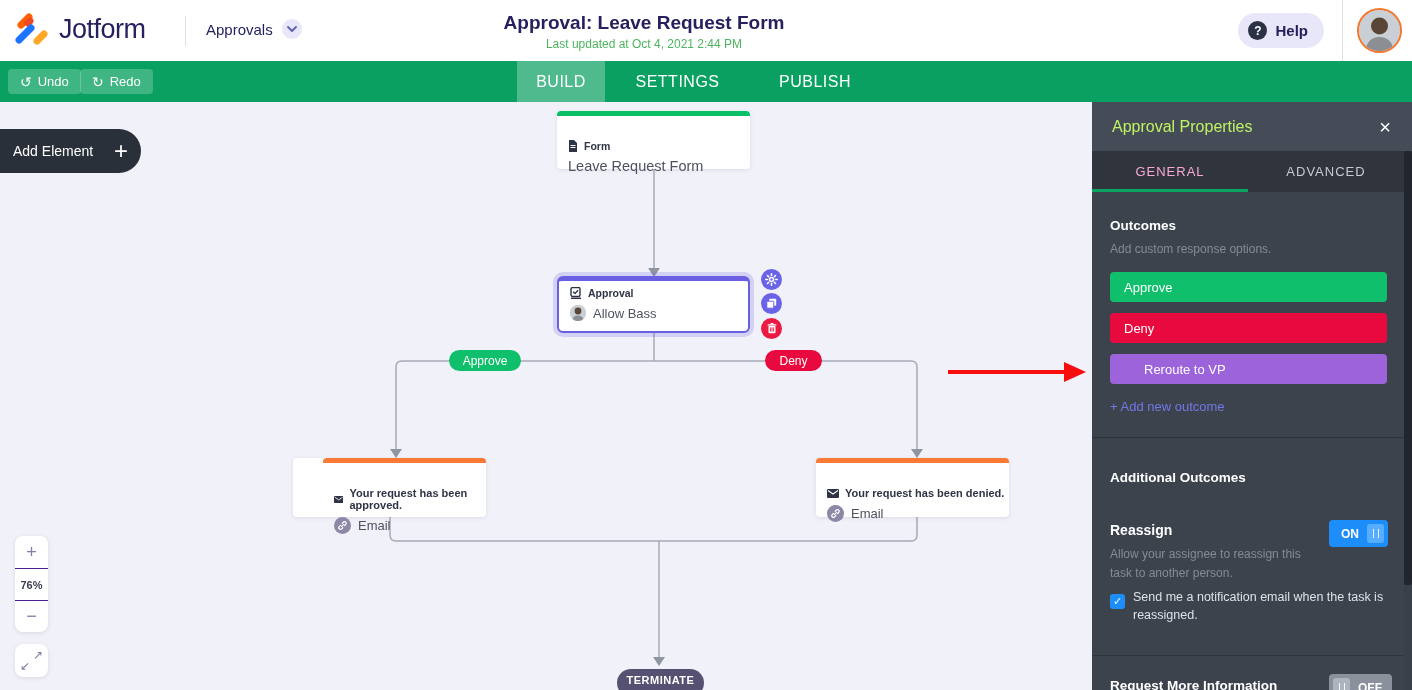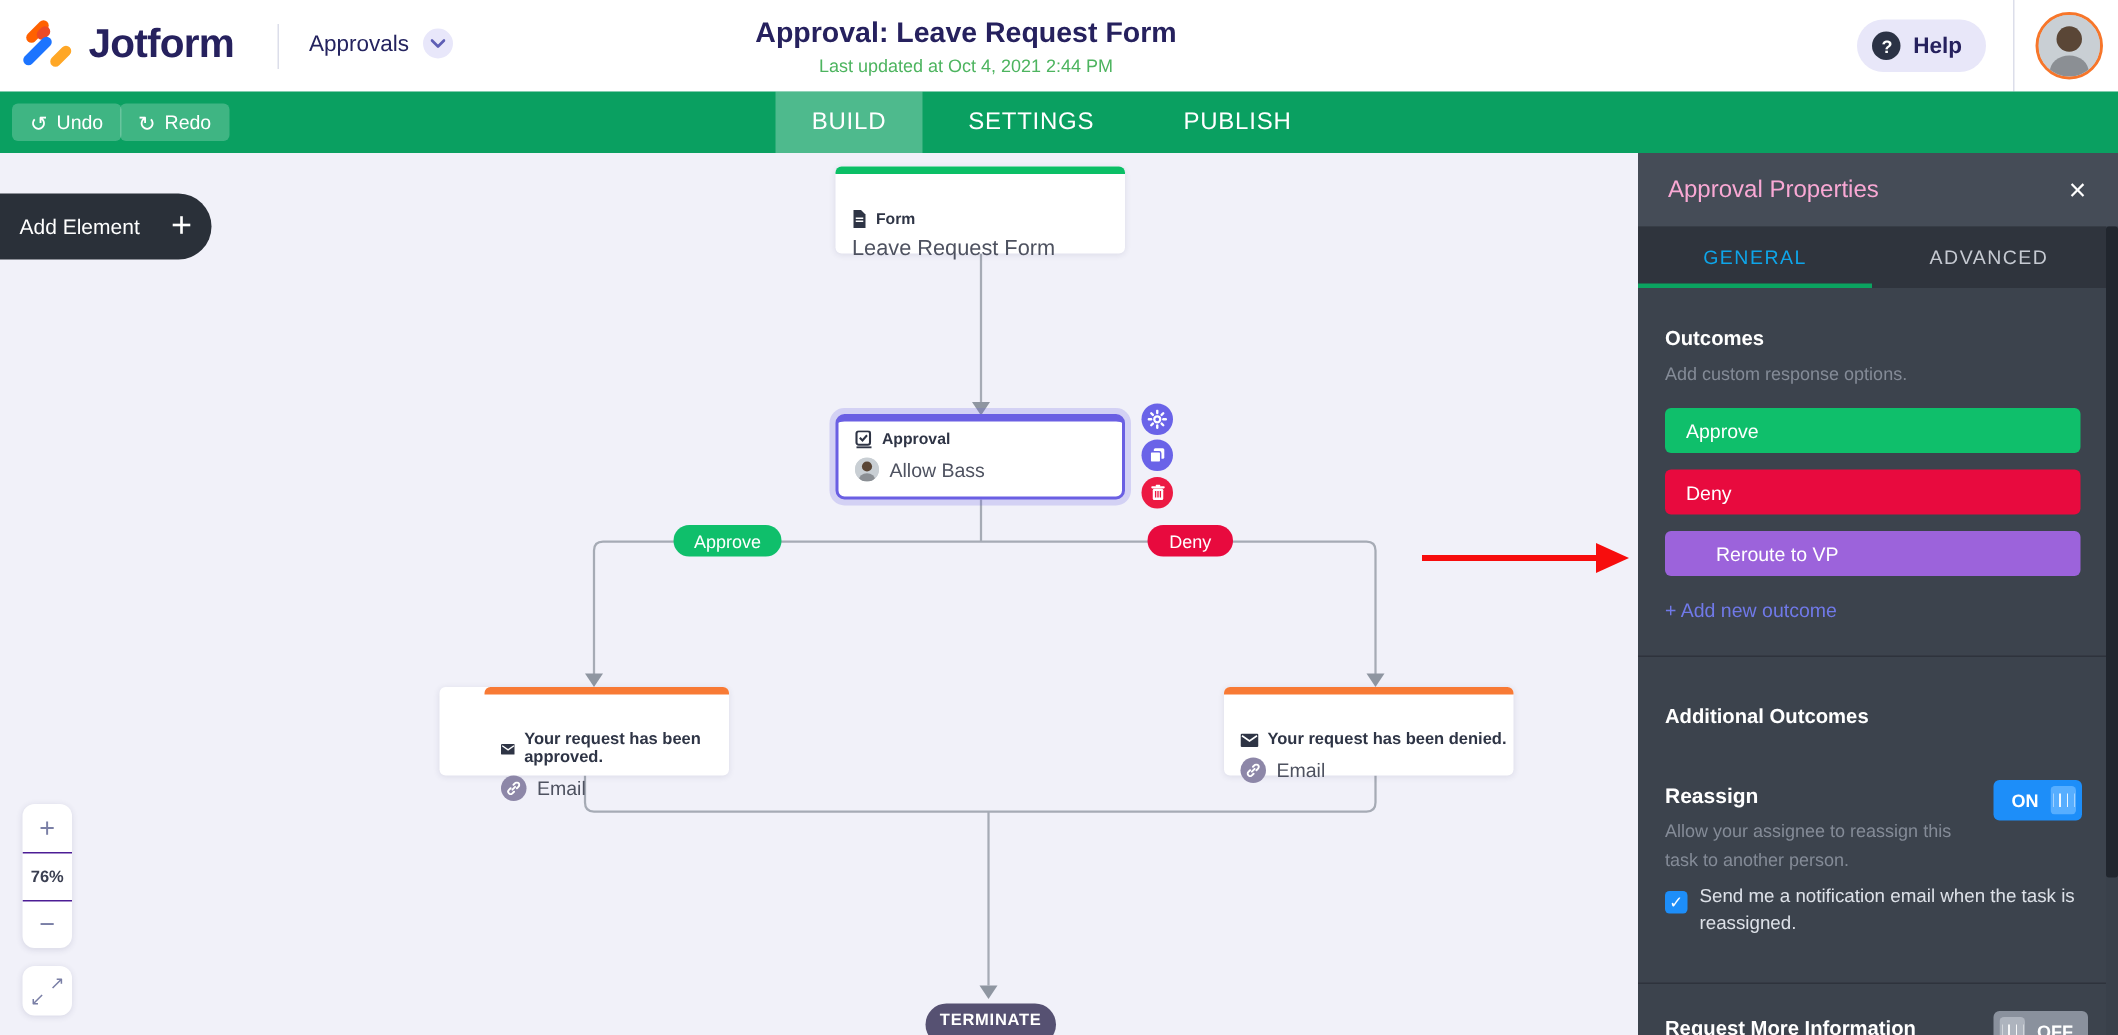--- a/index.html
+++ b/index.html
@@ -3,41 +3,41 @@
 <meta charset="utf-8">
 <style>
   * { margin:0; padding:0; box-sizing:border-box; }
   html,body { width:1412px; height:690px; }
   body { font-family:"Liberation Sans", sans-serif; }
   #app { position:relative; width:1412px; height:690px; overflow:hidden; background:#f1f1f9; }
 
   
   .header { position:absolute; left:0; top:0; width:1412px; height:61px; background:#ffffff; z-index:5; }
   .logo-wrap { position:absolute; left:14px; top:11px; display:flex; align-items:center; cursor:pointer; }
-  .logo-word { font-size:27px; font-weight:700; color:#26215e; letter-spacing:-0.5px; margin-left:9px; }
+  .logo-word { font-size:27px; font-weight:400; color:#26215e; letter-spacing:-0.5px; margin-left:9px; }
   .hdr-divider { position:absolute; top:16px; width:1px; height:30px; background:#dcdeea; }
   .product-nav { position:absolute; left:206px; top:19px; display:flex; align-items:center; cursor:pointer; }
   .product-label { font-size:15px; color:#24235f; font-weight:500; }
   .chev-circle { width:20px; height:20px; border-radius:50%; background:#e8e7fa; margin-left:9px; display:flex; align-items:center; justify-content:center; }
   .title-block { position:absolute; left:0; top:12px; width:1288px; text-align:center; pointer-events:none; }
   .page-title { font-size:19px; font-weight:700; color:#26215e; }
   .page-subtitle { font-size:12px; color:#4db45f; margin-top:3px; }
   .help-btn { position:absolute; right:88px; top:13px; height:35px; padding:0 16px 0 10px; background:#e8e7f9; border-radius:18px; display:flex; align-items:center; gap:8px; cursor:pointer; }
   .help-q { width:19px; height:19px; border-radius:50%; background:#2b3245; color:#ffffff; font-size:12px; font-weight:700; display:flex; align-items:center; justify-content:center; }
   .help-label { font-size:15px; font-weight:600; color:#26215e; }
   .avatar { position:absolute; right:10px; top:8px; width:45px; height:45px; border-radius:50%; border:2px solid #f7762a; overflow:hidden; background:#cfd4d8; cursor:pointer; }
 
   
   .toolbar { position:absolute; left:0; top:61px; width:1412px; height:41px; background:#0aa061; z-index:5; }
   .tb-btn { position:absolute; top:8px; height:25px; border-radius:4px; background:rgba(255,255,255,0.22); color:#ffffff; font-size:13px; display:flex; align-items:center; gap:6px; padding:0 12px; cursor:pointer; border:none; font-family:inherit; }
   .tb-icon { font-size:14px; line-height:1; }
   .tabs-group { position:absolute; left:517px; top:0; height:41px; display:flex; }
   .main-tab { height:41px; display:flex; align-items:center; justify-content:center; color:#ffffff; font-size:16px; letter-spacing:0.5px; cursor:pointer; }
   .main-tab.active { background:rgba(255,255,255,0.28); }
-  .main-tab.t0 { width:98px; } .main-tab.t1 { width:145px; } .main-tab.t2 { width:130px; }
+  .main-tab.t0 { width:88px; } .main-tab.t1 { width:145px; } .main-tab.t2 { width:130px; }
 
   
   .flow-svg { position:absolute; left:0; top:102px; z-index:1; pointer-events:none; }
 
   .add-element { position:absolute; left:0; top:129px; width:141px; height:44px; background:#2a3039; border-radius:0 22px 22px 0; color:#ffffff; display:flex; align-items:center; z-index:2; cursor:pointer; }
   .add-element-label { font-size:14px; margin-left:13px; }
   .add-plus { position:absolute; right:13px; font-size:24px; font-weight:400; line-height:1; }
 
   .node { position:absolute; width:193px; background:#ffffff; border-radius:4px; box-shadow:0 1px 4px rgba(40,40,90,0.10); z-index:2; cursor:pointer; }
   .node-topbar { height:5px; border-radius:4px 4px 0 0; }
@@ -70,25 +70,25 @@
   .zoom-cell { height:32px; display:flex; align-items:center; justify-content:center; color:#7a7fa6; font-size:18px; cursor:pointer; }
   .zoom-cell + .zoom-cell { border-top:1px solid #4c1d95; }
   .zoom-pct { font-size:11px; color:#3a3f51; font-weight:600; cursor:default; }
   .expand-btn { position:absolute; left:15px; top:644px; width:33px; height:33px; background:#ffffff; border-radius:8px; box-shadow:0 1px 4px rgba(40,40,90,0.12); z-index:2; cursor:pointer; color:#7a7fa6; }
   .expand-btn span { position:absolute; font-size:12px; line-height:1; }
   .expand-ne { right:5px; top:5px; } .expand-sw { left:5px; bottom:5px; }
 
   
   .panel { position:absolute; left:1092px; top:102px; width:320px; height:588px; background:#3c434d; z-index:6; }
   .panel-header { position:absolute; left:0; top:0; width:320px; height:49px; background:#454c57; display:flex; align-items:center; }
-  .panel-title { color:#f9a8d4; font-size:16px; margin-left:20px; }
+  .panel-title { color:#bef264; font-size:16px; margin-left:20px; }
   .panel-close { position:absolute; right:14px; top:12px; width:26px; height:26px; color:#ffffff; font-size:20px; display:flex; align-items:center; justify-content:center; cursor:pointer; }
   .panel-tabs { position:absolute; left:0; top:49px; width:312px; height:41px; background:#2f343d; display:flex; }
   .panel-tab { flex:1; display:flex; align-items:center; justify-content:center; font-size:13px; letter-spacing:1px; color:#c6cad2; cursor:pointer; position:relative; }
-  .panel-tab.active { color:#0ea5e9; }
+  .panel-tab.active { color:#f9a8d4; }
   .panel-tab.active::after { content:""; position:absolute; left:0; bottom:0; width:100%; height:3px; background:#0ba360; }
   .sec-heading { position:absolute; color:#ffffff; font-size:13.5px; font-weight:700; }
   .sec-desc { position:absolute; color:#848b97; font-size:12px; line-height:1.55; }
   .outcome-btn { position:absolute; left:18px; width:277px; height:30px; border-radius:4px; color:#ffffff; font-size:13px; display:flex; align-items:center; padding-left:14px; cursor:pointer; }
   .add-outcome { position:absolute; left:18px; top:297px; color:#7079e8; font-size:13px; cursor:pointer; }
   .panel-divider { position:absolute; left:0; width:312px; height:1px; background:#2e333c; }
   .toggle-on { position:absolute; left:237px; top:418px; width:59px; height:27px; border-radius:4px; background:#1d8ef9; display:flex; align-items:center; cursor:pointer; }
   .toggle-on .t-label { color:#ffffff; font-size:12px; font-weight:700; margin-left:12px; }
   .t-handle { position:absolute; width:17px; height:19px; border-radius:3px; top:4px; background-image:repeating-linear-gradient(90deg, transparent 0 4px, rgba(255,255,255,0.9) 4px 5px); background-size:14px 9px; background-repeat:no-repeat; background-position:center; }
   .toggle-on .t-handle { right:4px; background-color:#57aeff; }

